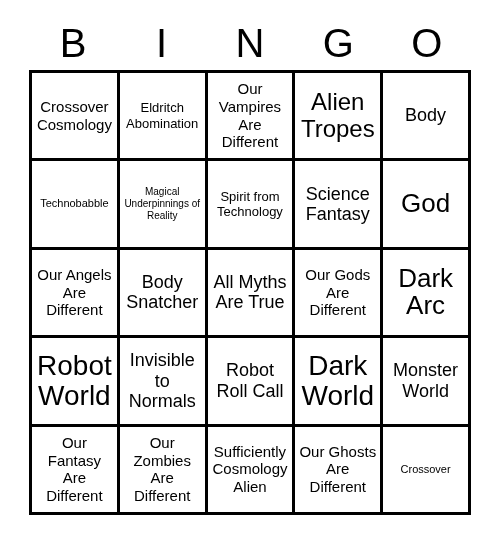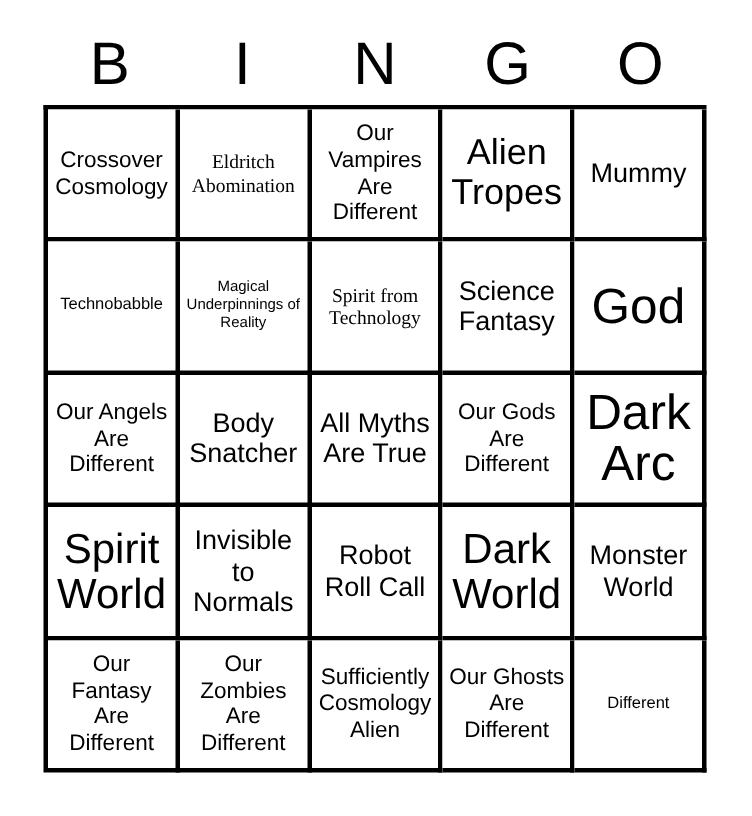--- a/index.html
+++ b/index.html
@@ -74,26 +74,26 @@
   .cell-text {
     display: block;
     width: 100%;
     text-align: center;
     line-height: 1.12;
     color: #000000;
     word-wrap: break-word;
   }
 
   
-  .s-xxl .cell-text { font-size: 33px; line-height: 1.05; }
+  .s-xxl .cell-text { font-size: 26px; line-height: 1.05; }
   .s-xl  .cell-text { font-size: 28px; line-height: 1.08; }
   .s-lg  .cell-text { font-size: 24px; line-height: 1.10; }
   .s-md  .cell-text { font-size: 18px; line-height: 1.14; }
   .s-sm  .cell-text { font-size: 15px; line-height: 1.18; }
-  .s-xs  .cell-text { font-size: 13px; line-height: 1.20; font-family: Liberation Serif, serif; }
+  .s-xs  .cell-text { font-size: 13px; line-height: 1.20; }
   .s-xxs .cell-text { font-size: 11px; line-height: 1.22; }
   .s-tiny .cell-text { font-size: 10px; line-height: 1.22; }
 </style>
 </head>
 <body>
 
 <div id="bingo-card">
 
   <div id="header-row">
     <div class="header-letter">B</div>
@@ -111,21 +111,21 @@
     <div class="cell s-xs">
         <span class="cell-text">Eldritch Abomination</span>
       </div>
     <div class="cell s-sm">
         <span class="cell-text">Our Vampires Are Different</span>
       </div>
     <div class="cell s-lg">
         <span class="cell-text">Alien Tropes</span>
       </div>
     <div class="cell s-md">
-        <span class="cell-text">Mummy</span>
+        <span class="cell-text">Body</span>
       </div>
 
     <div class="cell s-xxs">
         <span class="cell-text">Technobabble</span>
       </div>
     <div class="cell s-tiny">
         <span class="cell-text">Magical Underpinnings of Reality</span>
       </div>
     <div class="cell s-xs">
         <span class="cell-text">Spirit from Technology</span>
@@ -147,21 +147,21 @@
         <span class="cell-text">All Myths Are True</span>
       </div>
     <div class="cell s-sm">
         <span class="cell-text">Our Gods Are Different</span>
       </div>
     <div class="cell s-xxl">
         <span class="cell-text">Dark Arc</span>
       </div>
 
     <div class="cell s-xl">
-        <span class="cell-text">Spirit World</span>
+        <span class="cell-text">Robot World</span>
       </div>
     <div class="cell s-md">
         <span class="cell-text">Invisible to Normals</span>
       </div>
     <div class="cell s-md">
         <span class="cell-text">Robot Roll Call</span>
       </div>
     <div class="cell s-xl">
         <span class="cell-text">Dark World</span>
       </div>
@@ -175,17 +175,17 @@
     <div class="cell s-sm">
         <span class="cell-text">Our Zombies Are Different</span>
       </div>
     <div class="cell s-sm">
         <span class="cell-text">Sufficiently Cosmology Alien</span>
       </div>
     <div class="cell s-sm">
         <span class="cell-text">Our Ghosts Are Different</span>
       </div>
     <div class="cell s-xxs">
-        <span class="cell-text">Different</span>
+        <span class="cell-text">Crossover</span>
       </div>
 
   </div>
 </div>
 
 </body></html>

